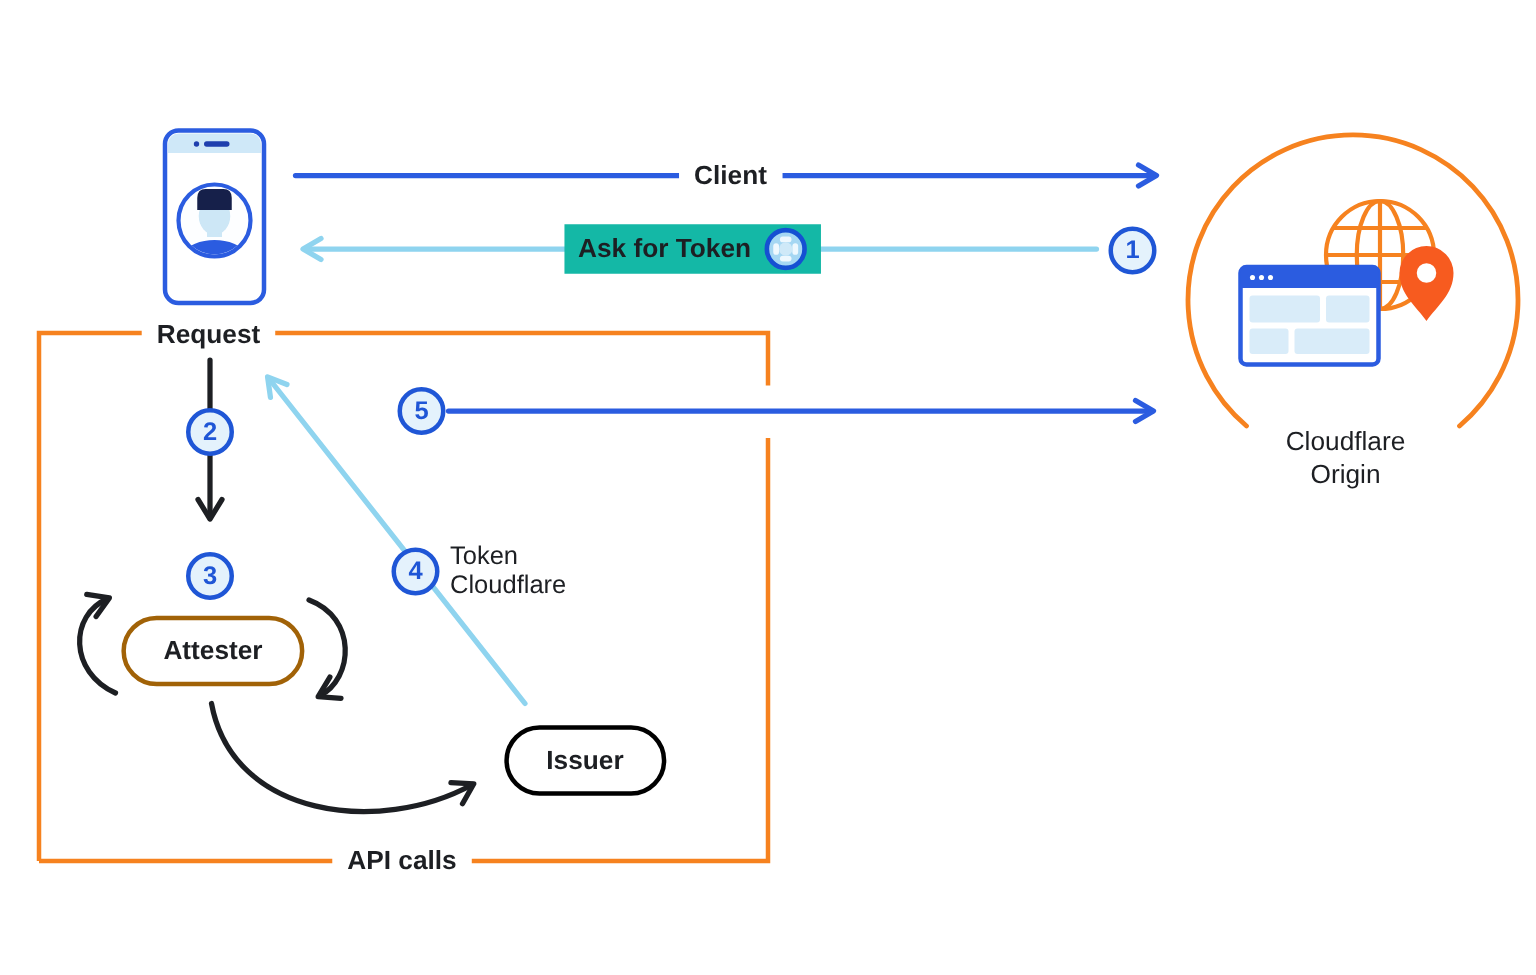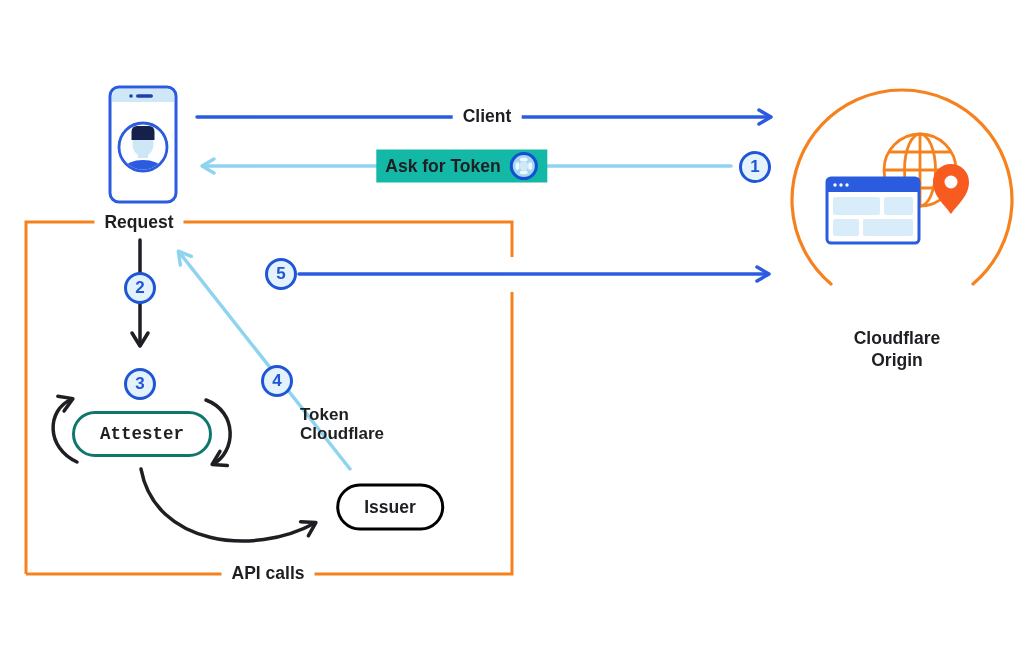--- a/index.html
+++ b/index.html
@@ -12,35 +12,35 @@
     position:absolute;transform:translate(-50%,-50%);
     background:#fff;font-weight:700;font-size:17.5px;color:#1d1f23;
     white-space:nowrap;padding:2px 10px;line-height:1.1;
   }
   .lbl-flex{
     position:absolute;transform:translate(-50%,-50%);
     background:#14b8a6;display:inline-flex;align-items:center;gap:9px;
     font-weight:700;font-size:17.5px;color:#1d1f23;white-space:nowrap;padding:2px 9px;
   }
   .lbl-plain{
-    position:absolute;font-weight:700;font-size:17px;color:#1d1f23;line-height:19px;margin-top:44px;
+    position:absolute;font-weight:400;font-size:17px;color:#1d1f23;line-height:19px;
   }
   .badge{
     position:absolute;width:32px;height:32px;box-sizing:border-box;
     border-radius:50%;background:#e4f2fc;border:3px solid #1f56d6;
     color:#1f56d6;font-weight:700;font-size:17px;
     display:flex;align-items:center;justify-content:center;
     transform:translate(-50%,-50%);
   }
   .pill{
     position:absolute;transform:translate(-50%,-50%);
     background:#fff;font-weight:700;font-size:17.5px;color:#1d1f23;
     padding:10px 25px;border-radius:26px;white-space:nowrap;
   }
-  .pill-attester{border:3px solid #0f766e;font-family:Liberation Mono, monospace;}
+  .pill-attester{border:3px solid #a16207;}
   .pill-issuer{border:3px solid #000000;}
   .token-icon{display:inline-block;vertical-align:middle;}
 </style>
 </head>
 <body>
 
 <div id="stage">
 
   <svg id="diagram-svg" width="1024" height="650" viewBox="0 0 1024 650">
     <defs>

